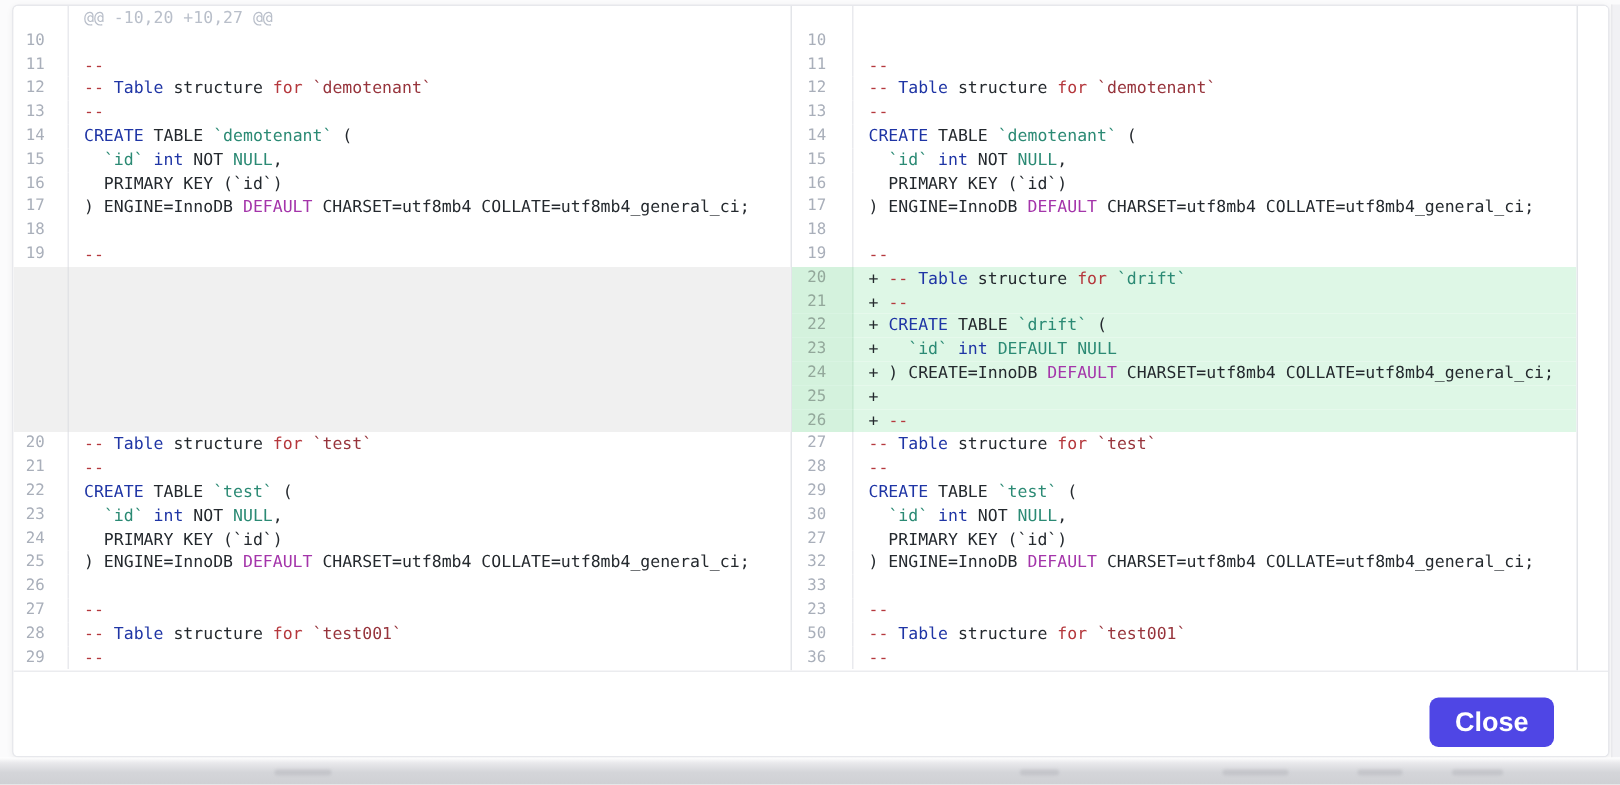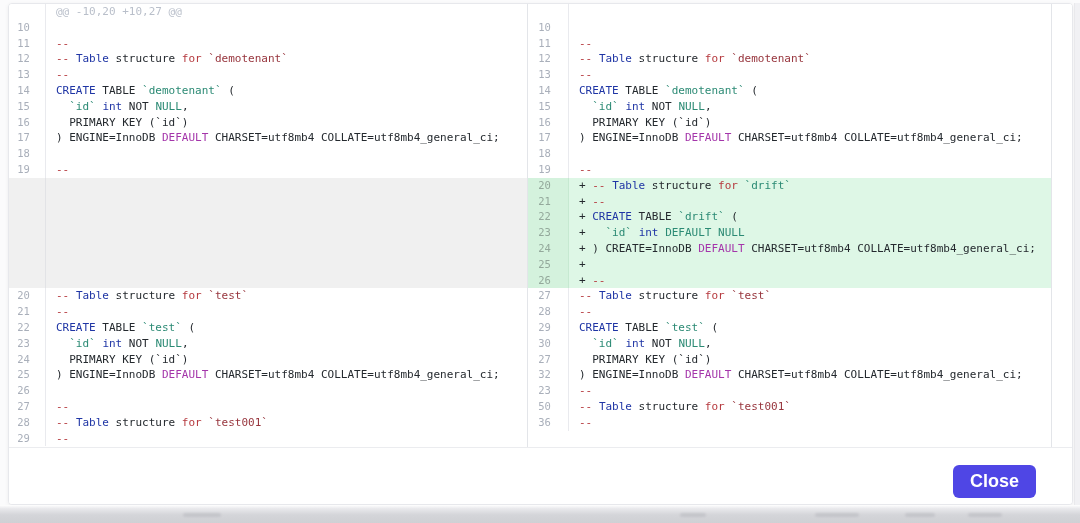--- a/index.html
+++ b/index.html
@@ -237,20 +237,24 @@
         </div>
         <div class="drow ctx">
           <span class="num">27</span>
           <span class="code"><span class="c-d">  PRIMARY KEY (`id`)</span></span>
         </div>
         <div class="drow ctx">
           <span class="num">32</span>
           <span class="code"><span class="c-d">) ENGINE=InnoDB </span><span class="c-p">DEFAULT</span><span class="c-d"> CHARSET=utf8mb4 COLLATE=utf8mb4_general_ci;</span></span>
         </div>
         <div class="drow ctx">
+          <span class="num">33</span>
+          <span class="code"></span>
+        </div>
+        <div class="drow ctx">
           <span class="num">23</span>
           <span class="code"><span class="c-r">--</span></span>
         </div>
         <div class="drow ctx">
           <span class="num">50</span>
           <span class="code"><span class="c-r">--</span><span class="c-d"> </span><span class="c-k">Table</span><span class="c-d"> structure </span><span class="c-r">for</span><span class="c-d"> </span><span class="c-m">`test001`</span></span>
         </div>
         <div class="drow ctx">
           <span class="num">36</span>
           <span class="code"><span class="c-r">--</span></span>

